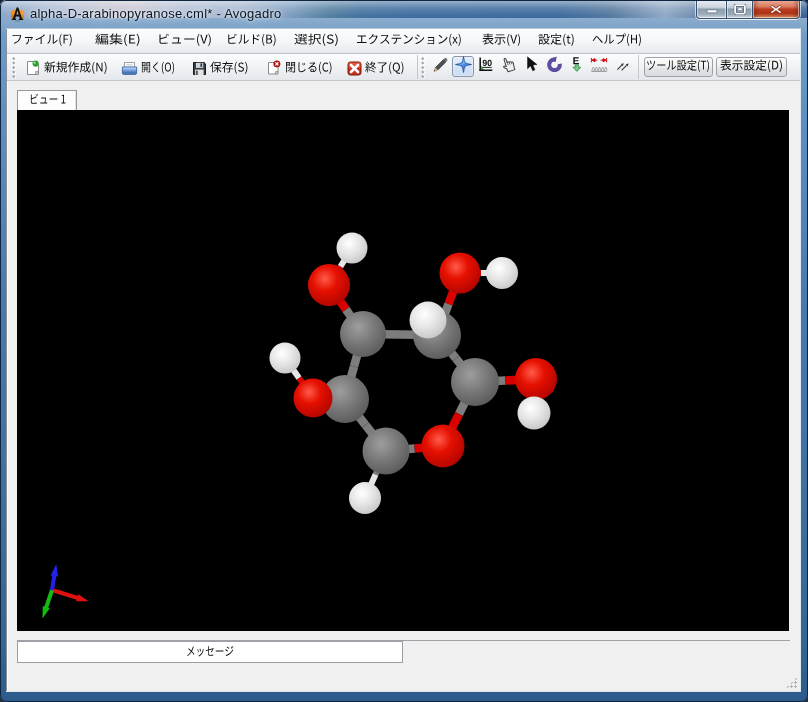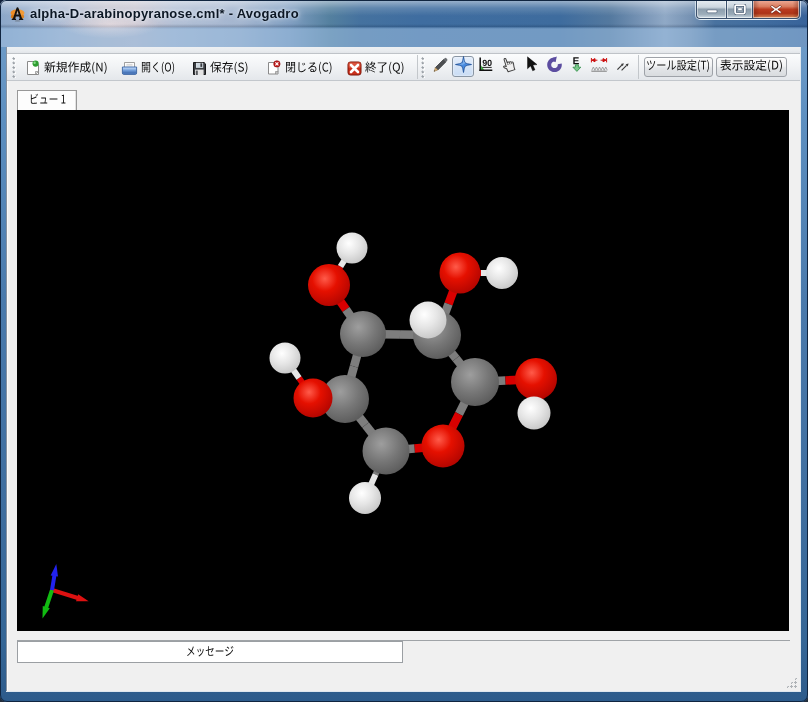--- a/index.html
+++ b/index.html
@@ -6,23 +6,23 @@
   body{background:linear-gradient(180deg,#10203a 0%,#1f2c40 40%,#242e3c 100%);}
   *{box-sizing:border-box;}
   body{font-family:"Liberation Sans","DejaVu Sans",sans-serif;}
   .stage{position:relative;width:808px;height:702px;overflow:hidden;
     background:linear-gradient(180deg,#9fbad8 0px,#7da3c8 29px,#6f9cc8 35px,#5d8fc0 120px,#4a7aac 300px,#3f6e9f 500px,#356696 640px,#2d5b8b 702px);
     border-radius:6px 6px 7px 7px;}
   .frame-edge{position:absolute;inset:0;border-radius:6px 6px 7px 7px;border:1px solid #102540;pointer-events:none;z-index:50;}
   .frame-inner{position:absolute;left:6px;top:28px;width:795px;height:664px;border:1px solid #dfe7ee;border-top:1px solid #b9c9da;z-index:1;}
 
   
-  .titlebar{position:absolute;left:0;top:0;width:808px;height:47px;z-index:5;
+  .titlebar{position:absolute;left:0;top:0;width:808px;height:18px;z-index:5;
     background:linear-gradient(90deg,#8BA7C9 0px,#aebcd4 60px,#c3c3cf 105px,#c8c5d1 135px,#b3c0d6 175px,#a3b5cf 240px,#7e9dc0 290px,#54809f 330px,#45729f 360px,#3f6da0 420px,#3e6c9e 560px,#54799f 610px,#7b97b8 645px,#90a9c6 665px,#7793b4 690px,#49729f 715px,#416d9f 760px,#38639a 808px);
-    border-radius:6px 6px 0 0;font-weight:bold;}
+    border-radius:6px 6px 0 0;}
   .titlebar .haze{position:absolute;inset:0;border-radius:6px 6px 0 0;
     background:
       radial-gradient(70px 20px at 110px 24px, rgba(250,235,235,.5), rgba(250,240,240,0) 72%),
       linear-gradient(180deg, rgba(255,255,255,.5) 0px, rgba(255,255,255,.16) 8px, rgba(255,255,255,0) 16px, rgba(10,30,60,0) 24px, rgba(10,30,60,.18) 26.5px, rgba(122,160,200,.55) 28px, rgba(150,185,220,.6) 29px);}
   .titlebar-icon{position:absolute;left:9px;top:6px;width:17px;height:17px;}
   .titlebar-text{position:absolute;left:30px;top:0;height:29px;line-height:27px;font-size:13px;letter-spacing:.25px;color:#0c1724;
     text-shadow:0 0 7px rgba(240,246,252,.95),0 0 3px rgba(240,246,252,.75);white-space:nowrap;}
 
   .winbtns{position:absolute;left:696px;top:0px;height:19px;display:flex;z-index:6;}
   .winbtn{position:relative;height:19px;border:1px solid #3a4f6b;border-top:none;box-shadow:inset 0 0 0 1px rgba(255,255,255,.5);}

